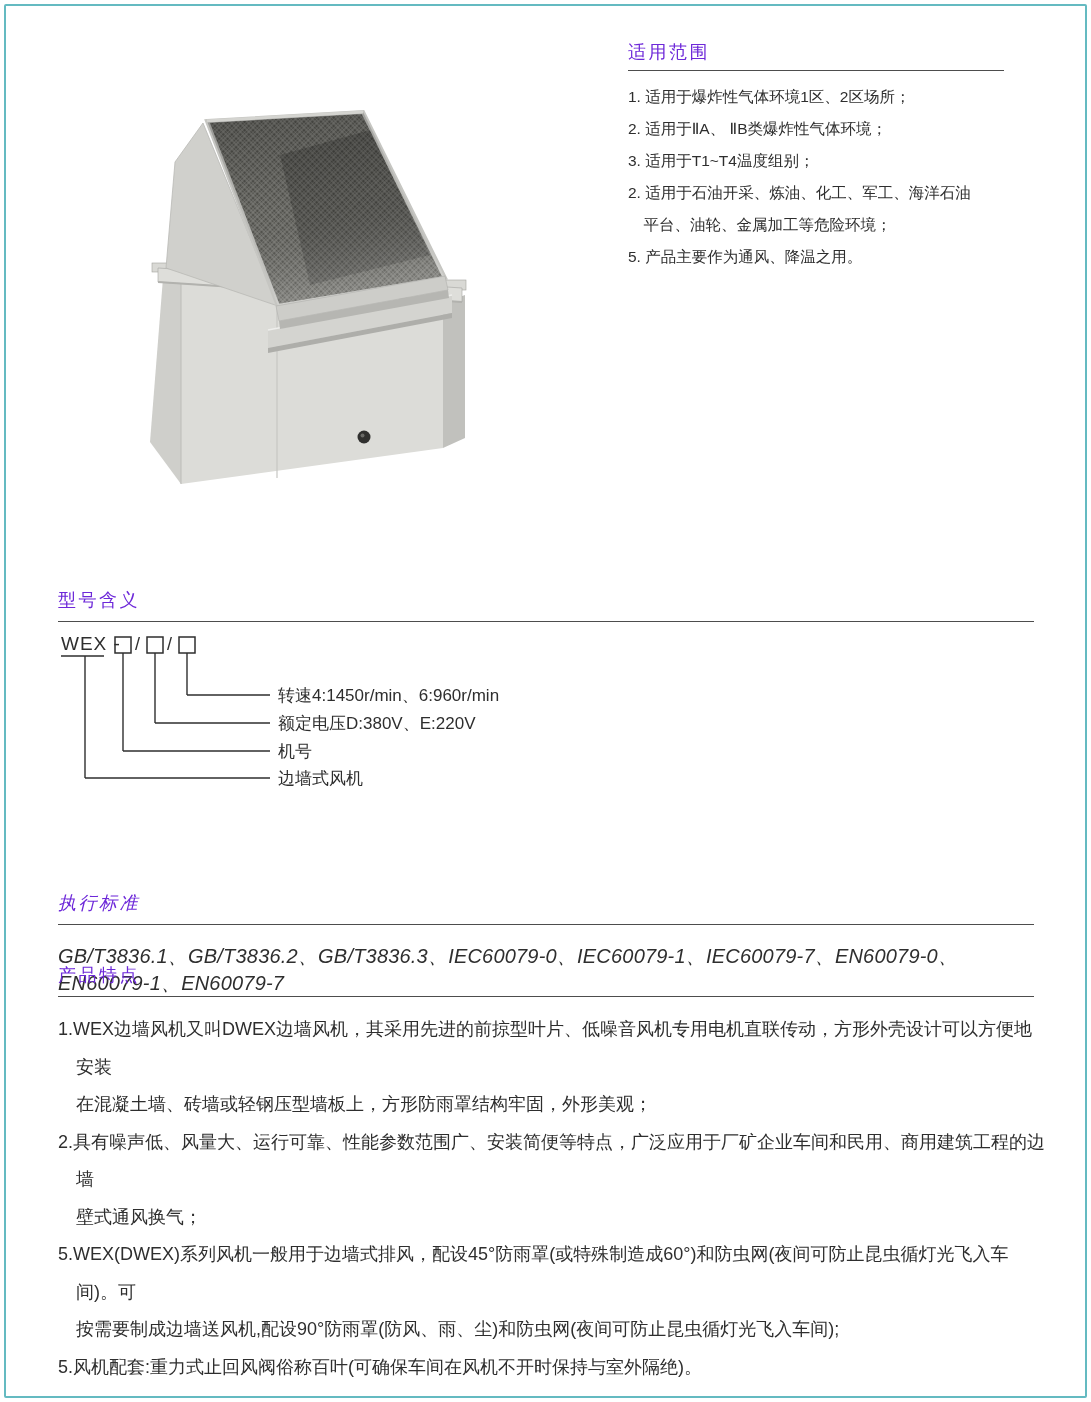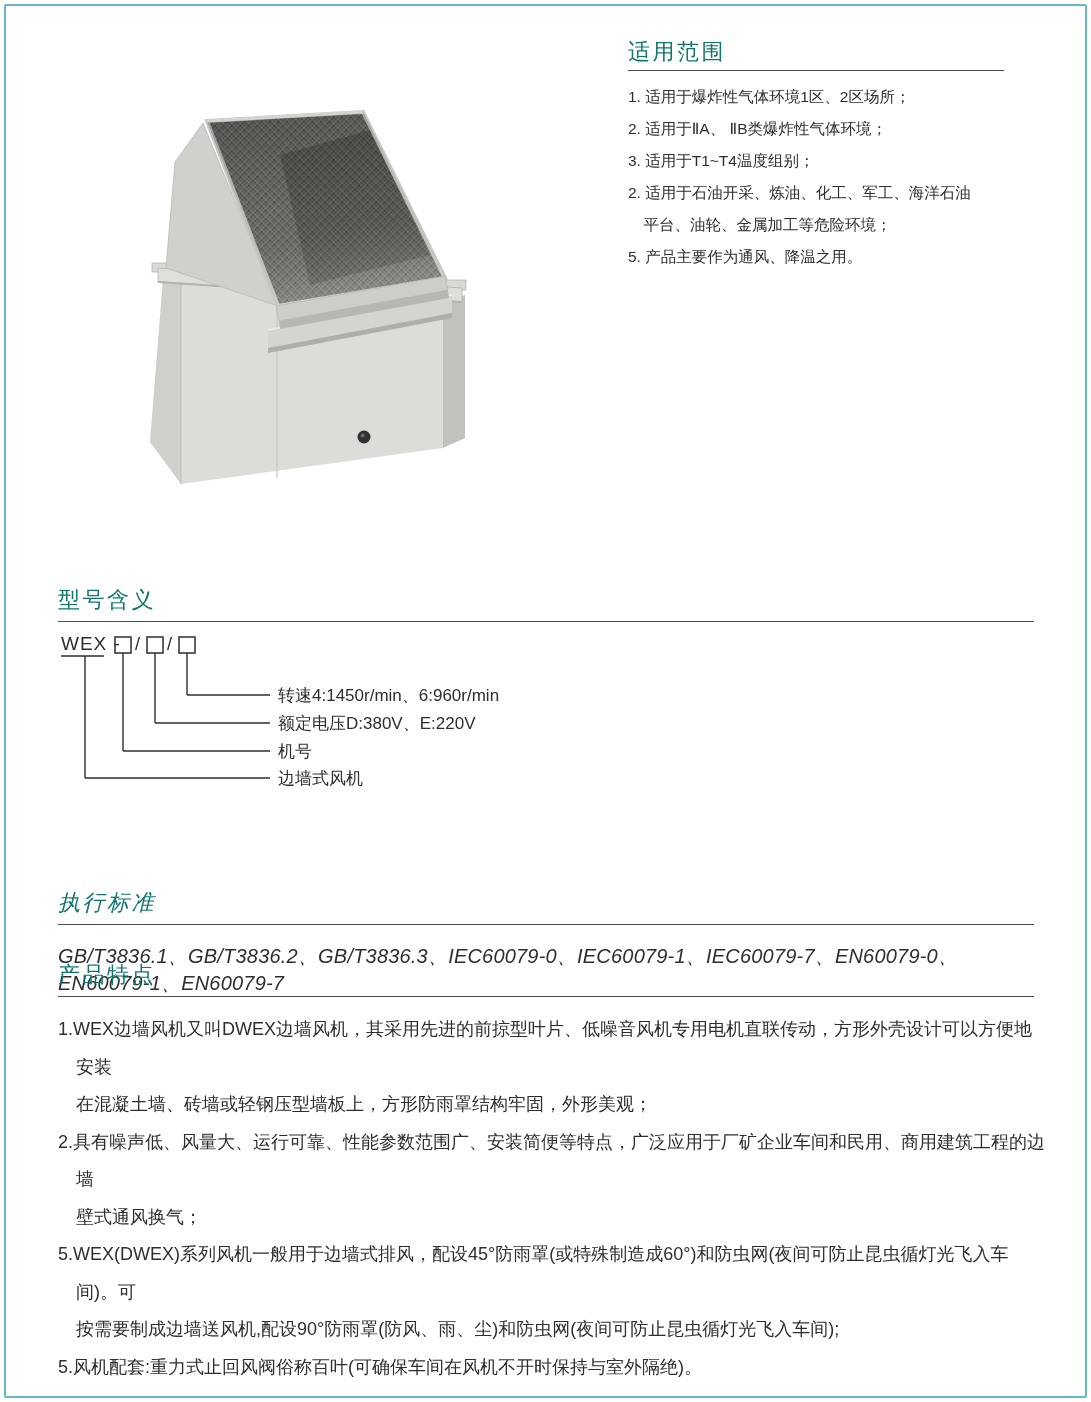--- a/index.html
+++ b/index.html
@@ -9,21 +9,21 @@
     font-family: "Liberation Sans", sans-serif;
     color: #2e2e2e; overflow: hidden;
   }
   .page-border {
     position: absolute; inset: 4px;
     border: 2px solid #64bac1; border-radius: 2px;
     pointer-events: none;
   }
   section { position: absolute; }
   .sec-title {
-    color: #0f766e; font-size: 22px; font-weight: normal;
+    color: #6d28d9; font-size: 18px; font-weight: normal;
     letter-spacing: 2.5px; line-height: 24px;
   }
   .rule { height: 1px; background: #4d4d4d; margin-top: 6px; }
 
   
   .scope { left: 628px; top: 40px; width: 380px; }
   .scope .rule { width: 376px; }
   .scope-list { margin-top: 10px; font-size: 15.5px; line-height: 32px; width: 400px; }
   .hang { padding-left: 1em; text-indent: -1em; white-space: pre-wrap; margin: 0; }
 

